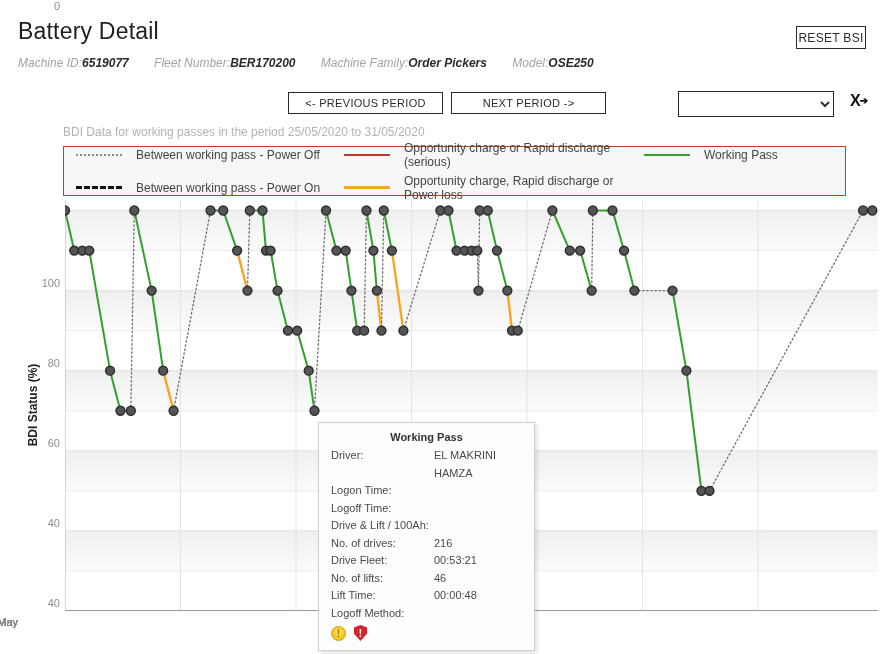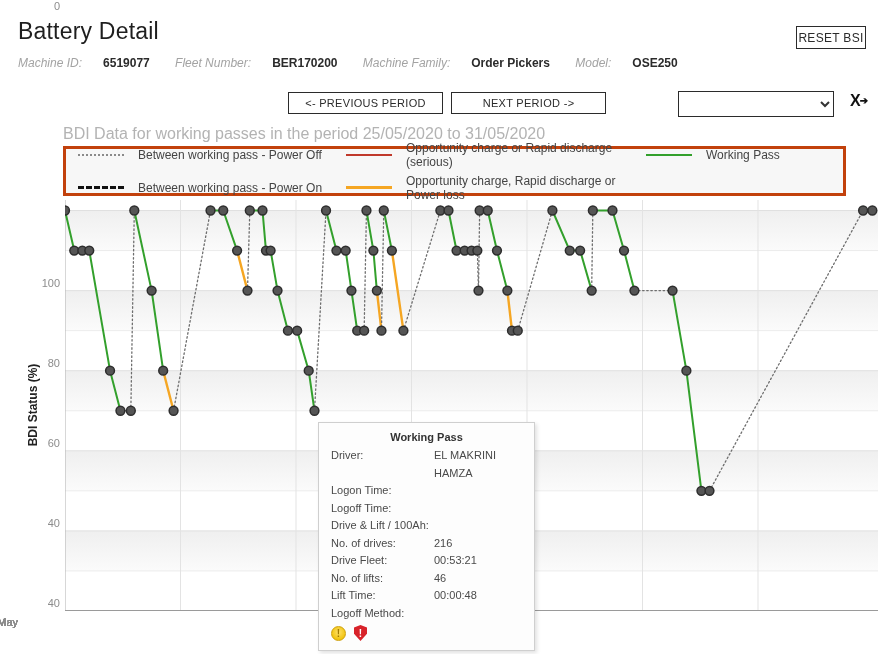--- a/index.html
+++ b/index.html
@@ -5,40 +5,40 @@
   * { margin:0; padding:0; box-sizing:border-box; }
   html,body { background:#fff; }
   body { font-family:"Liberation Sans", sans-serif; color:#333; }
   .page { position:relative; width:893px; height:654px; background:#fff; overflow:hidden; }
 
   .page-title { position:absolute; left:18px; top:18px; font-size:23px; font-weight:500; color:#1e1e1e; letter-spacing:.2px; }
 
   .meta-row { position:absolute; left:18px; top:56px; font-size:12px; white-space:nowrap; }
   .meta-item { display:inline-block; margin-right:22px; }
   .meta-label { color:#a3a3a3;font-style:italic; }
-  .meta-value { color:#2b2b2b; font-weight:700; margin-left:21px; }
+  .meta-value { color:#2b2b2b; font-weight:700; margin-left:0;font-style:italic; }
 
   .btn { position:absolute; display:flex; align-items:center; justify-content:center;
          border:1px solid #2b2b2b; background:#fff; font-size:11px; color:#2b2b2b;
          font-family:"Liberation Sans",sans-serif; cursor:pointer; letter-spacing:.3px; }
   .btn-reset { right:27px; top:26px; width:70px; height:23px; font-size:12px; }
   .btn-prev  { left:288px; top:92px; width:155px; height:22px; }
   .btn-next  { left:451px; top:92px; width:155px; height:22px; }
 
   .period-select { position:absolute; left:678px; top:91px; width:156px; height:22px;
                    border:1px solid #2b2b2b; font-size:12px; color:#333; background:#fff;
                    font-family:"Liberation Sans",sans-serif; padding:12px 4px; }
   .export-icon { position:absolute; left:850px; top:92px; font-weight:700; color:#111;
                  font-size:16px; cursor:pointer; user-select:none; }
   .export-icon .arrow { font-size:10px; vertical-align:2px; margin-left:-1px; }
 
-  .chart-title { position:absolute; left:63px; top:125px; font-size:16px; color:#b3b3b3; }
+  .chart-title { position:absolute; left:63px; top:125px; font-size:12px; color:#b3b3b3; }
 
   .legend { position:absolute; left:63px; top:146px; width:783px; height:50px;
-            background:#f7f7f7; border:3px solid #c2410c;
+            background:#f7f7f7; border:1px solid #c2410c;
             display:grid; grid-template-columns:268px 300px auto; align-content:center;
             row-gap:5px; padding:4px 10px 4px 12px; }
   .legend-item { display:flex; align-items:center; font-size:12px; color:#444; }
   .legend-item.empty { visibility:hidden; }
   .swatch { width:46px; margin-right:14px; flex:0 0 46px; }
   .sw-dotted { border-top:2px dotted #8a8a8a; height:0; }
   .sw-dashed { border-top:3px dashed #111; height:0; }
   .sw-red    { height:2px; background:#c0392b; }
   .sw-orange { height:3px; background:#f5a623; }
   .sw-green  { height:2px; background:#33a02c; }

